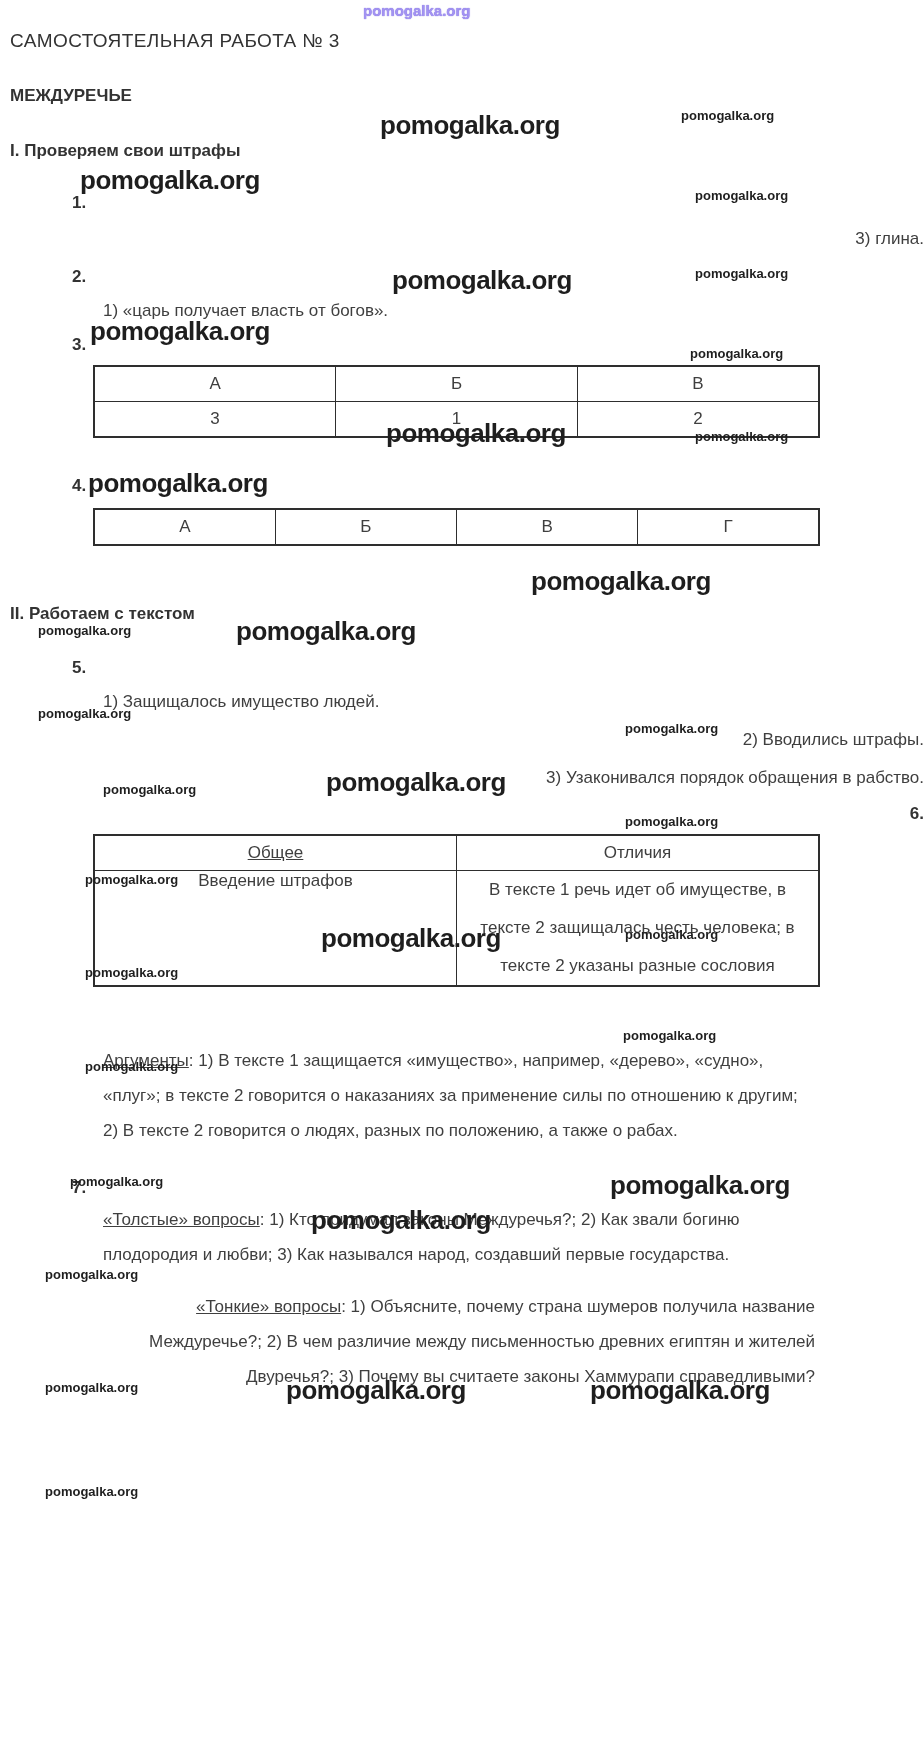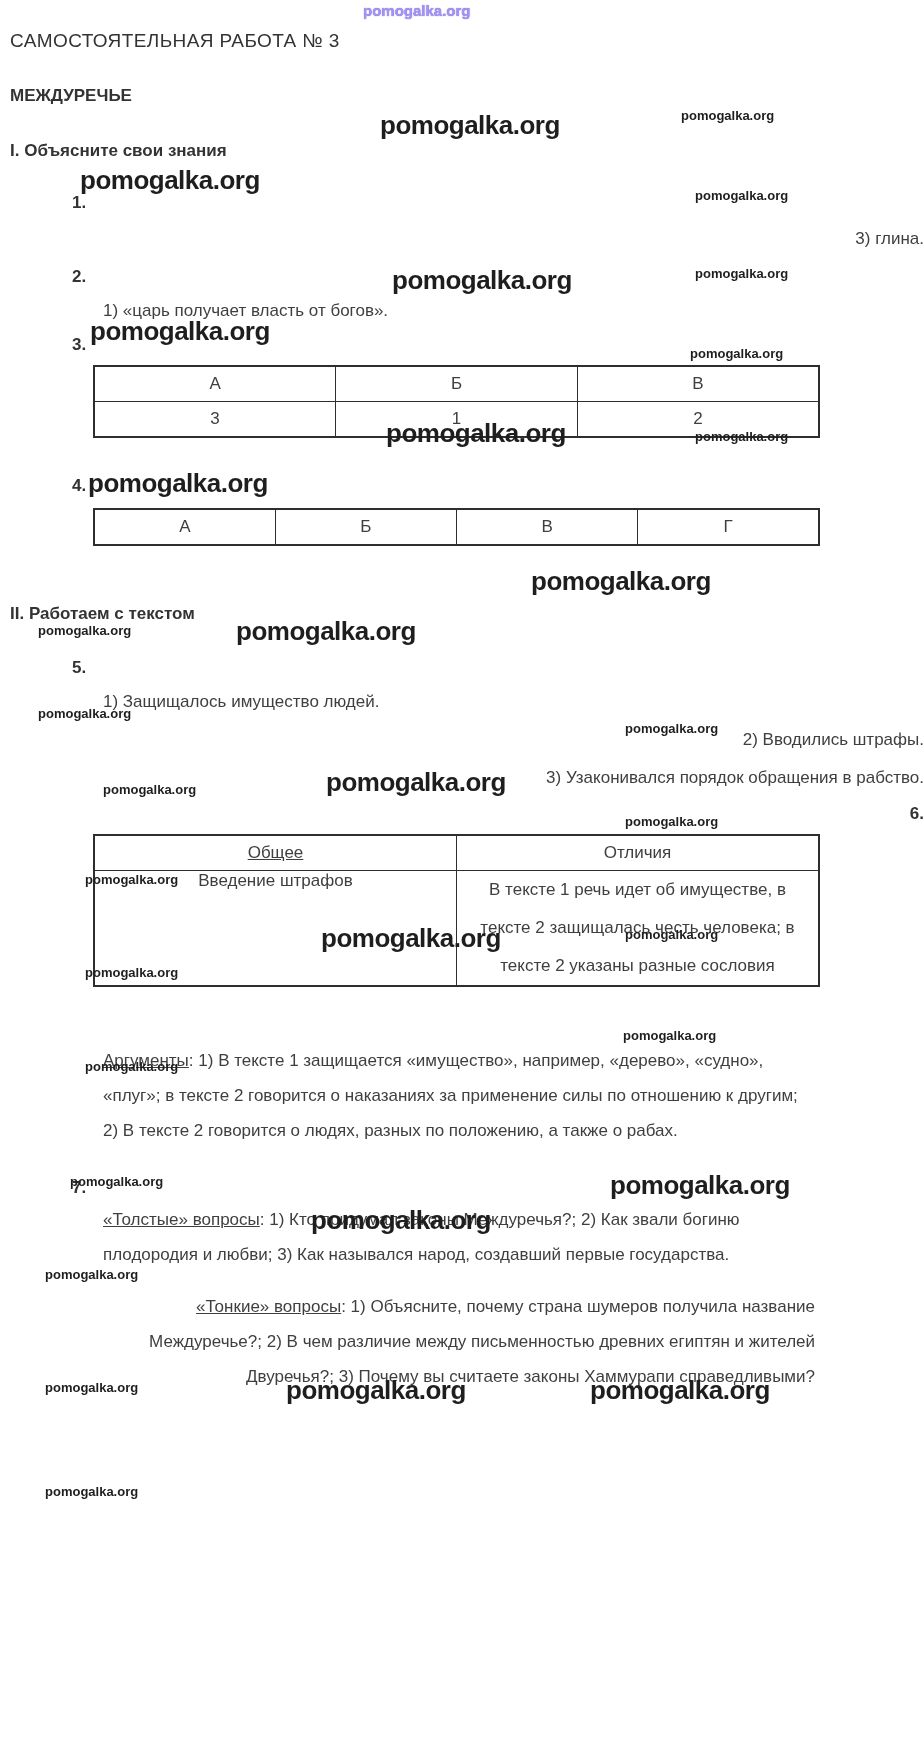--- a/index.html
+++ b/index.html
@@ -163,21 +163,21 @@
   <span class="wm wm-lg" style="left:311px; top:1205px;">pomogalka.org</span>
   <span class="wm wm-sm" style="left:45px;  top:1267px;">pomogalka.org</span>
   <span class="wm wm-sm" style="left:45px;  top:1380px;">pomogalka.org</span>
   <span class="wm wm-lg" style="left:286px; top:1375px;">pomogalka.org</span>
   <span class="wm wm-lg" style="left:590px; top:1375px;">pomogalka.org</span>
   <span class="wm wm-sm" style="left:45px;  top:1484px;">pomogalka.org</span>
 
   <div class="doc-title">САМОСТОЯТЕЛЬНАЯ РАБОТА № 3</div>
   <div class="doc-subtitle">МЕЖДУРЕЧЬЕ</div>
 
-  <div class="section-heading">I. Объясните свои знания</div>
+  <div class="section-heading">I. Проверяем свои штрафы</div>
 
   <div class="qnum mt-32">1.</div>
   <div class="answer mt-14">3) глина.</div>
 
   <div class="qnum mt-16">2.</div>
   <div class="answer mt-12">1) «царь получает власть от богов».</div>
 
   <div class="qnum mt-12">3.</div>
   <table class="anstable mt-10">
     <tbody>

